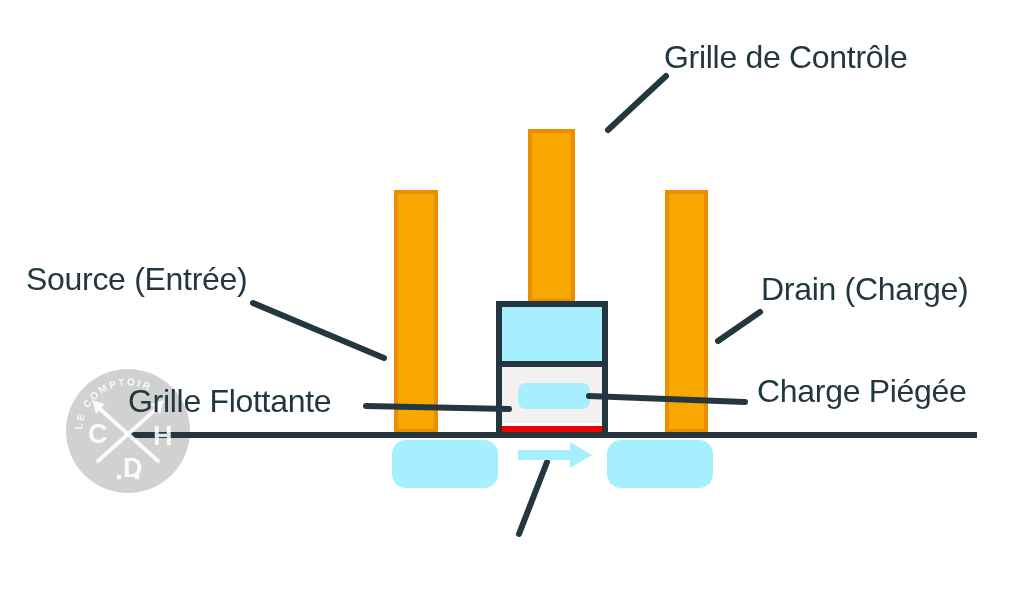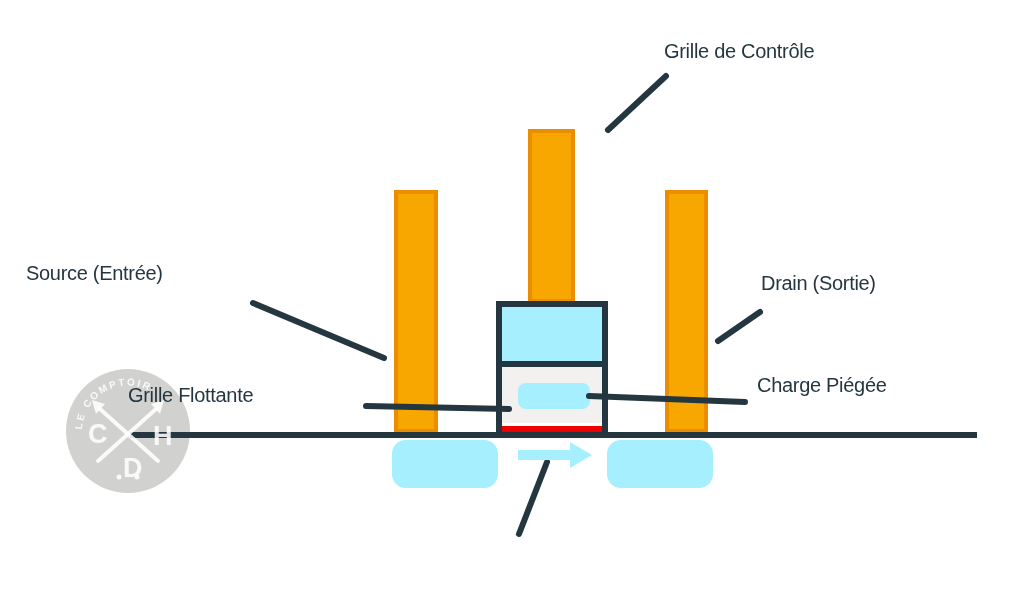--- a/index.html
+++ b/index.html
@@ -17,21 +17,21 @@
   .canvas{
     position:relative;
     width:1009px;height:610px;
     background:var(--background);
     font-family:"Liberation Sans", sans-serif;
     overflow:hidden;
   }
   .label{
     position:absolute;
     color:var(--text);
-    font-size:20px;
+    font-size:32px;
     letter-spacing:-0.3px;
     line-height:1;
     white-space:nowrap;
     z-index:5;
   }
   
   .contact{
     position:absolute;
     background:var(--contact-fill);
     border:4px solid var(--contact-border);
@@ -157,17 +157,17 @@
       <text class="wm-letter" x="88" y="443">C</text>
       <text class="wm-letter" x="153" y="445">H</text>
       <text class="wm-letter" x="123" y="477">D</text>
       <circle class="wm-glyph" cx="119" cy="477" r="2.5"></circle>
       <circle class="wm-glyph" cx="137" cy="477" r="2.5"></circle>
     </g>
   </svg>
 
   <div class="label" style="left:664px;top:41px;">Grille de Contrôle</div>
   <div class="label" style="left:26px;top:263px;">Source (Entrée)</div>
-  <div class="label" style="left:761px;top:273px;">Drain (Sortie)</div>
+  <div class="label" style="left:761px;top:273px;">Drain (Charge)</div>
   <div class="label" style="left:128px;top:385px;">Grille Flottante</div>
   <div class="label" style="left:757px;top:375px;">Charge Piégée</div>
 
 </div>
 
 </body></html>

